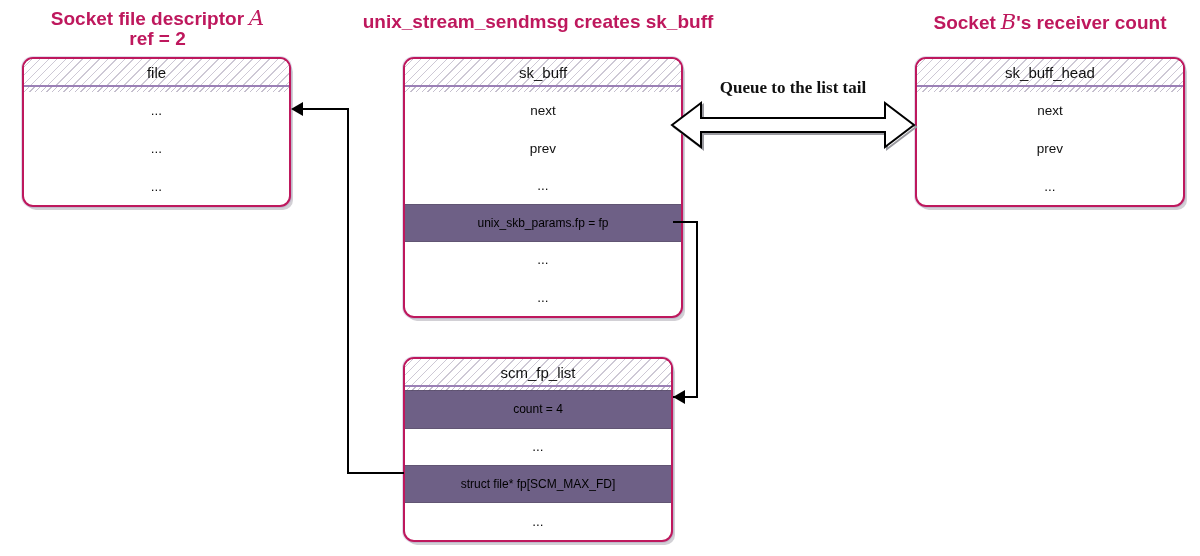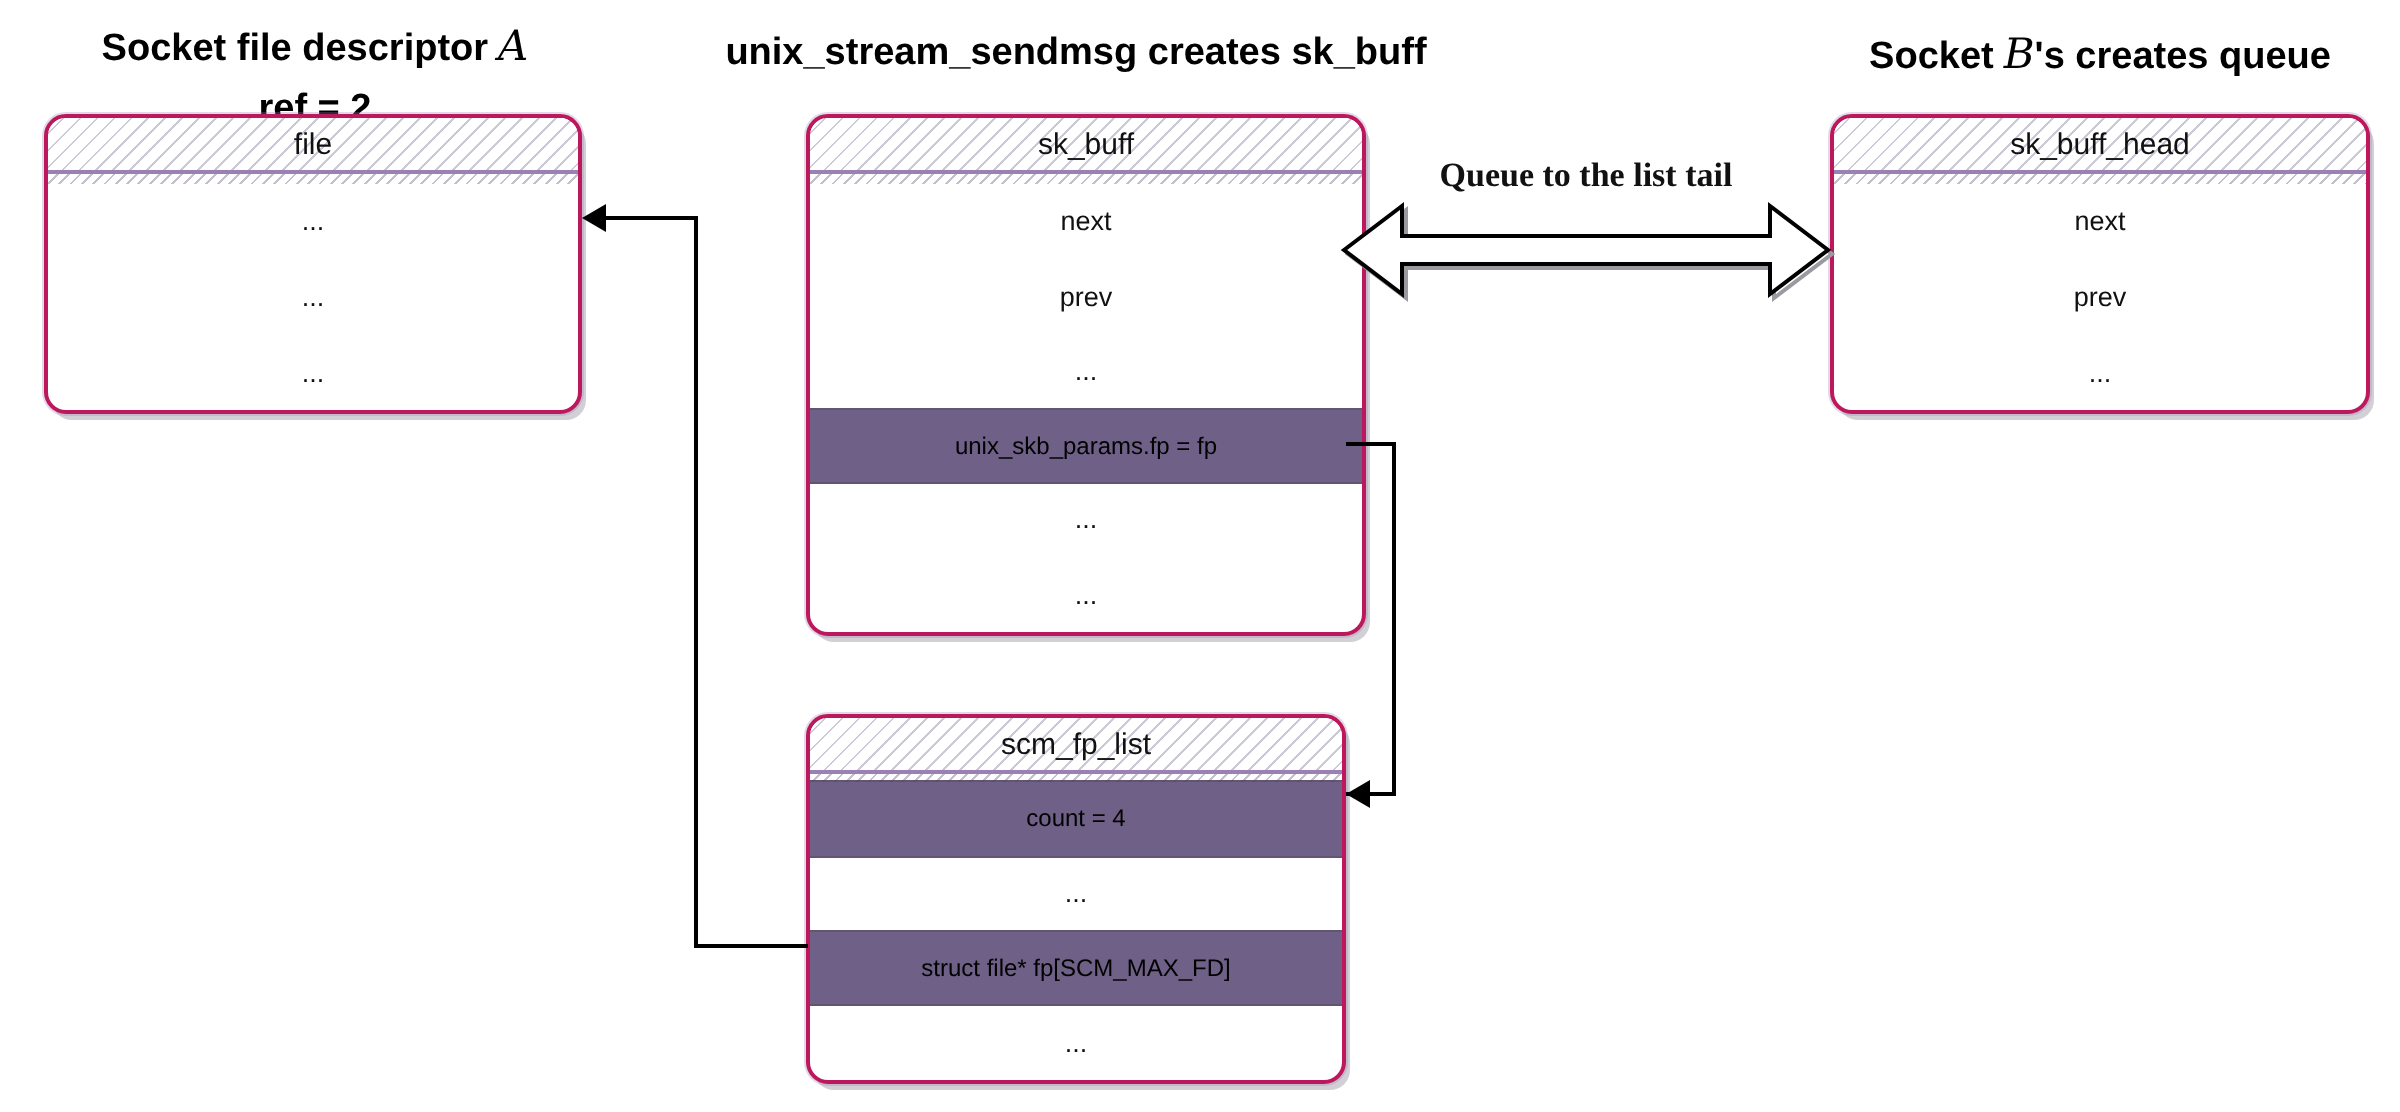--- a/index.html
+++ b/index.html
@@ -2,21 +2,21 @@
 <html><head>
 <meta charset="utf-8">
 <style>
   html,body{margin:0;padding:0;background:#ffffff;}
   #canvas{
     position:relative;width:1200px;height:556px;background:#ffffff;
     font-family:"Liberation Sans","DejaVu Sans",sans-serif;color:#000;
     overflow:hidden;
   }
   
-  .title{position:absolute;text-align:center;font-weight:bold;font-size:19px;line-height:30px;color:#000000;}
+  .title{position:absolute;text-align:center;font-weight:bold;font-size:19px;line-height:20px;color:#be185d;}
   .math{font-family:"DejaVu Serif",serif;font-style:italic;font-weight:normal;font-size:21px;margin-left:5px;}
   .math.no-margin{margin-left:0;}
   
   .sbox{
     position:absolute;background:#fff;border:2px solid #be185d;border-radius:11px;
     box-shadow:0 0 0 1px rgba(155,128,182,.30), 3px 4px 0 -1px rgba(125,120,135,.35);
     overflow:hidden;display:flex;flex-direction:column;box-sizing:border-box;
   }
   .sbox-header{
     height:26px;flex:0 0 26px;display:flex;align-items:center;justify-content:center;
@@ -53,21 +53,21 @@
 
 <div id="canvas">
 
   <div class="title" style="left:10px;top:8px;width:295px;">
     <div><span>Socket file descriptor</span><span class="math">A</span></div>
     <div>ref = 2</div>
   </div>
 
   <div class="title" style="left:343px;top:12px;width:390px;">unix_stream_sendmsg creates sk_buff</div>
 
-  <div class="title" style="left:900px;top:12px;width:300px;"><span>Socket</span><span class="math">B</span><span class="math no-margin" style="font-family:'Liberation Sans',sans-serif;font-style:normal;font-weight:bold;font-size:19px;">'s creates queue</span></div>
+  <div class="title" style="left:900px;top:12px;width:300px;"><span>Socket</span><span class="math">B</span><span class="math no-margin" style="font-family:'Liberation Sans',sans-serif;font-style:normal;font-weight:bold;font-size:19px;">'s receiver count</span></div>
 
   <div class="sbox" style="left:22px;top:57px;width:269px;height:150px;">
     <div class="sbox-header">file</div>
     <div class="hatch-strip"></div>
     <div class="row">...</div>
     <div class="row">...</div>
     <div class="row">...</div>
   </div>
 
   <div class="sbox" style="left:403px;top:57px;width:280px;height:261px;text-align:right;">

